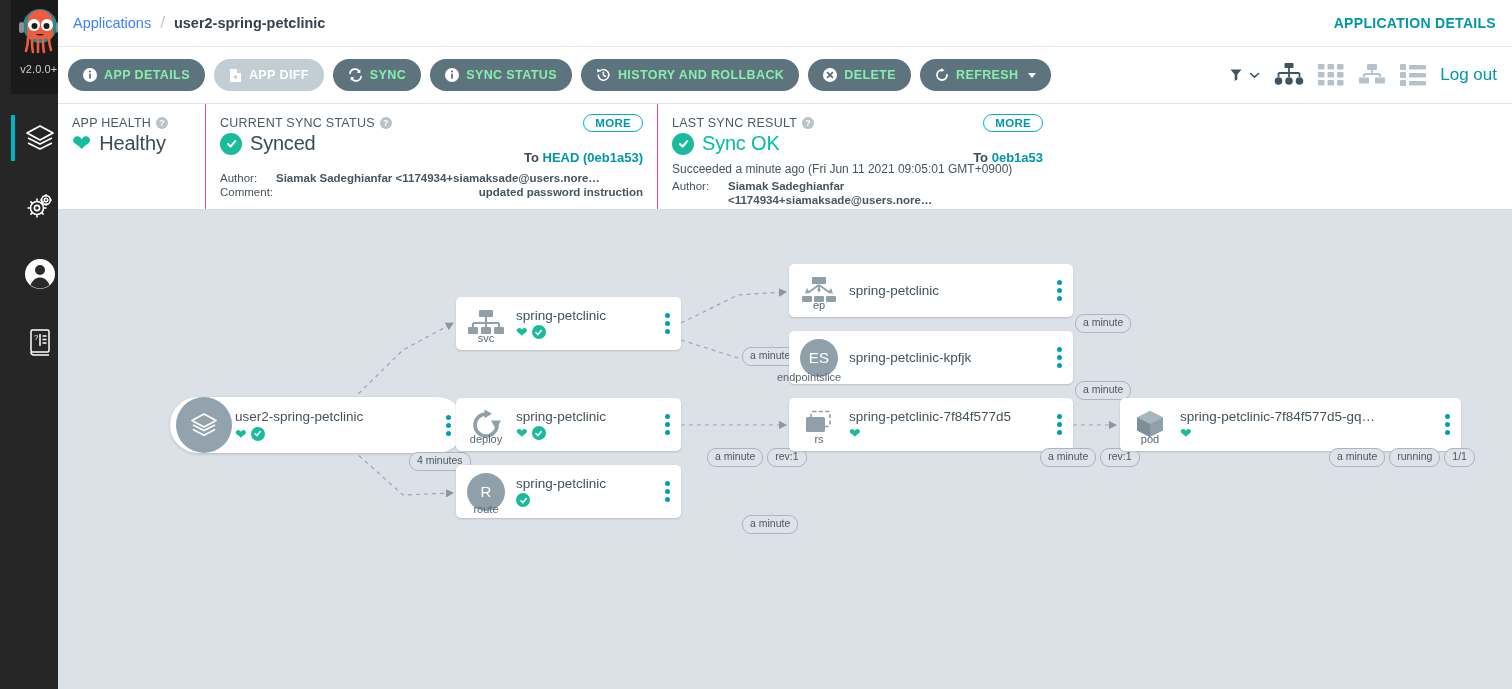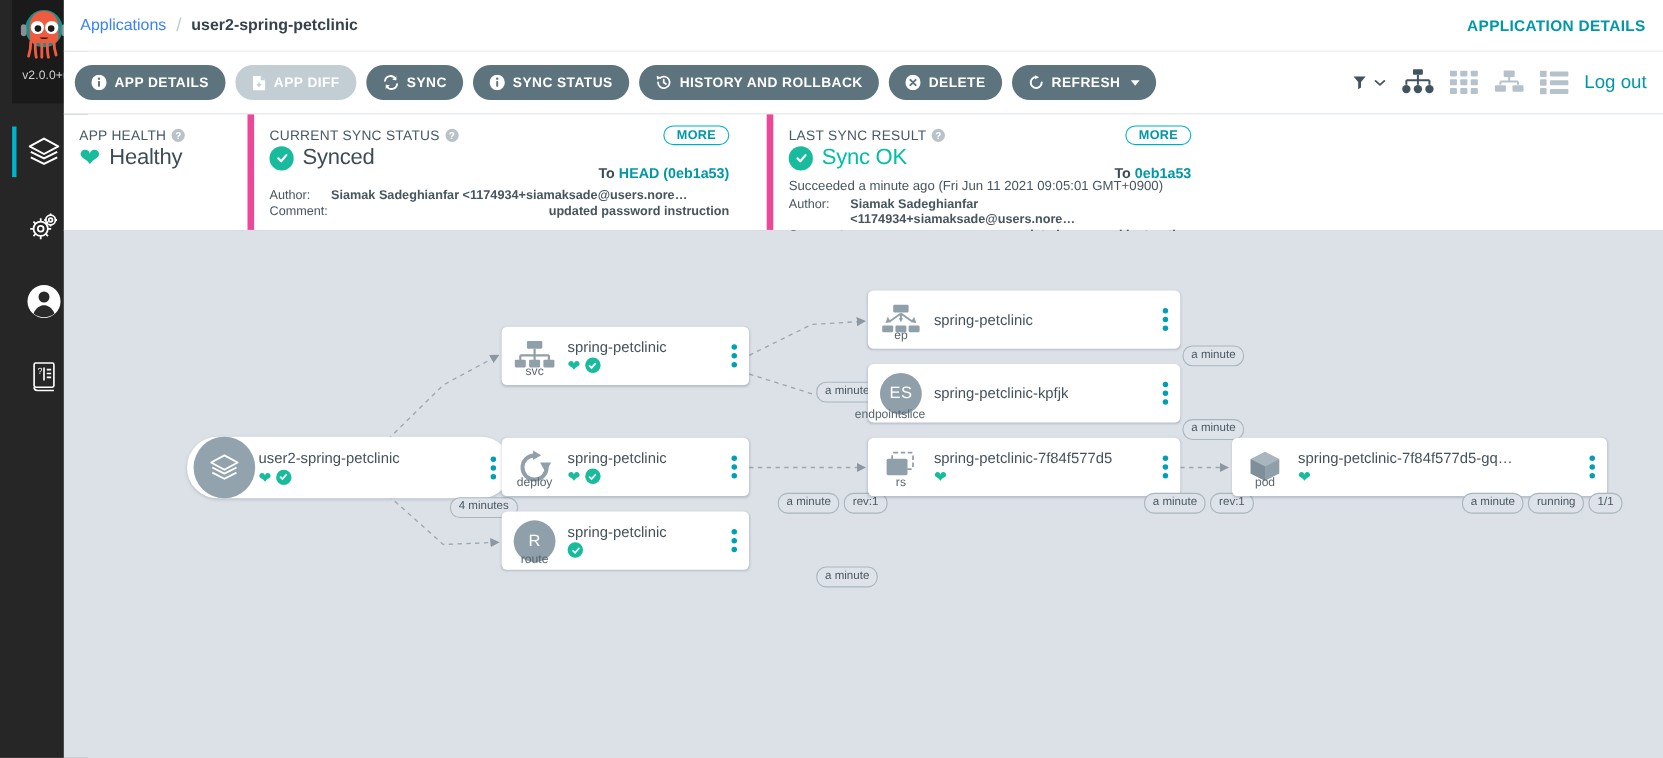--- a/index.html
+++ b/index.html
@@ -69,21 +69,21 @@
   #toolbar {
     position: absolute; left: 58px; top: 47px;
     width: 1454px; height: 57px;
     background: #fff;
     display: flex; align-items: center;
     border-bottom: 1px solid #dfe3e6;
   }
   #toolbar-left { display: flex; align-items: center; margin-left: 10px; gap: 9px; }
   .tb-btn {
     height: 32px; border-radius: 16px;
-    background: #5d737e; color: #ffffff;
+    background: #5d737e; color: #86efac;
     display: flex; align-items: center; gap: 7px;
     padding: 0 15px; font-size: 12.5px; font-weight: bold;
     letter-spacing: .4px; cursor: pointer; border: none;
     font-family: "Liberation Sans", sans-serif;
     white-space: nowrap;
   }
   .tb-btn.disabled { background: #c2ced4; color: #fff; cursor: default; }
   .tb-btn svg { display: block; flex: none; }
   .caret-dn {
     width: 0; height: 0; margin-left: 2px;
@@ -100,21 +100,21 @@
 
   
   #status-strip {
     position: absolute; left: 58px; top: 104px;
     width: 1454px; height: 106px;
     background: #fff;
     display: flex;
     border-bottom: 1px solid #d7dde2;
   }
   .status-panel { padding: 12px 14px 0 14px; position: relative; }
-  .status-panel + .status-panel { border-left: 6px solid #ec4899; margin-left: 20px; }
+  .status-panel + .status-panel { border-left: 1px solid #ec4899; }
   .sp-head {
     font-size: 12.5px; color: #485a64; letter-spacing: .25px;
     display: flex; align-items: center; gap: 5px;
   }
   .help-dot {
     width: 12px; height: 12px; border-radius: 50%;
     background: #b8c2c8; color: #fff; font-size: 9px;
     display: inline-flex; align-items: center; justify-content: center;
     font-weight: bold; cursor: pointer;
   }

